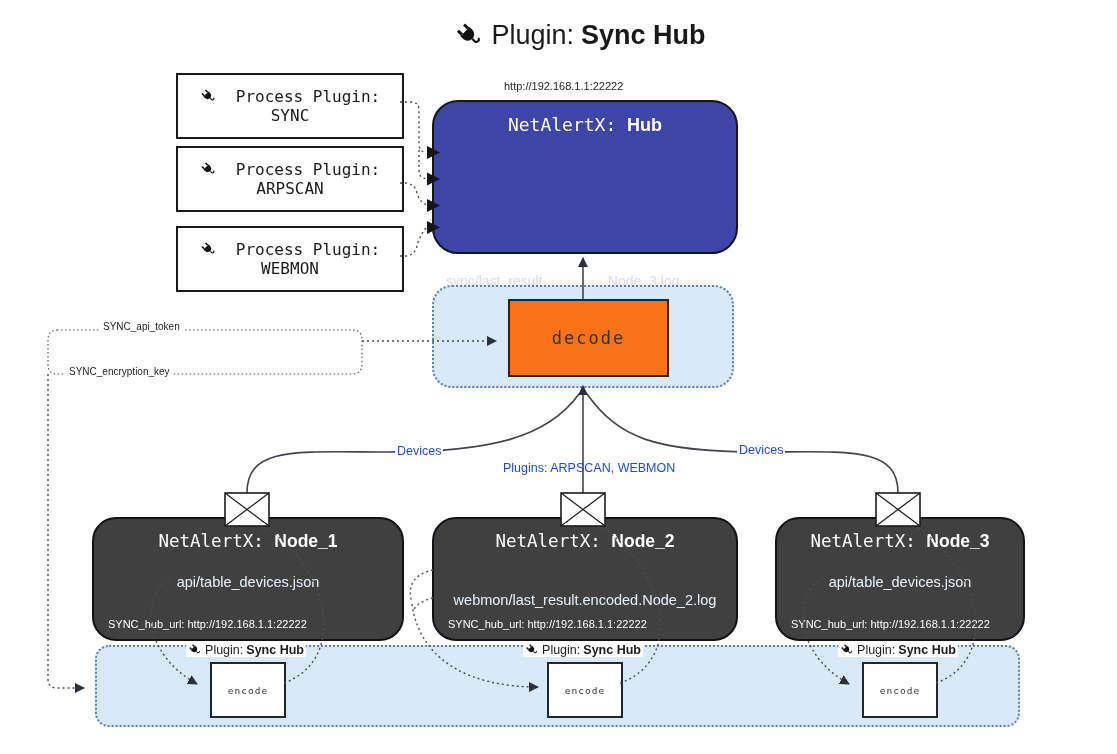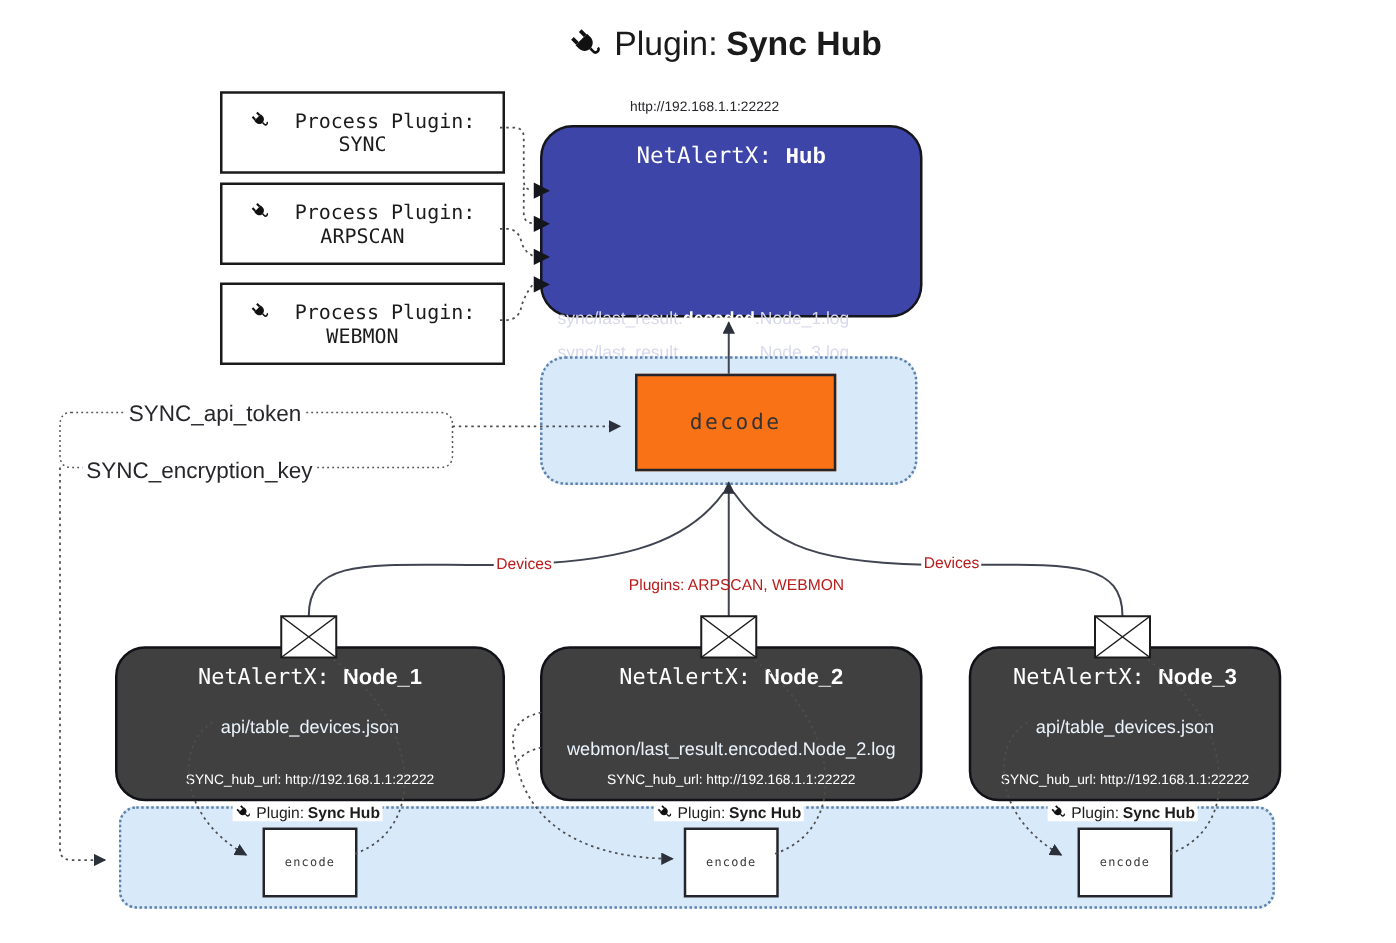--- a/index.html
+++ b/index.html
@@ -13,44 +13,44 @@
   
   .pbox{position:absolute;left:176px;width:224px;height:62px;background:#fff;border:2px solid #1a1a1a;
         display:flex;flex-direction:column;justify-content:center;align-items:center;
         font-family:"DejaVu Sans Mono",monospace;font-size:16px;color:#1b1b1b;z-index:2;}
   .pbox .l1{display:flex;align-items:center;gap:19px;}
   
   .hub{position:absolute;left:432px;top:100px;width:302px;height:150px;border-radius:26px;
        background:#3e45a8;border:2px solid #15151c;z-index:2;color:#fff;}
   .hub-title{position:absolute;top:12px;left:0;width:100%;text-align:center;font-size:18px;
              font-family:"DejaVu Sans Mono",monospace;white-space:nowrap;}
-  .hub-title b{font-family:Liberation Mono, monospace;font-weight:bold;}
+  .hub-title b{font-family:Liberation Sans, sans-serif;font-weight:bold;}
   .hub-row{position:absolute;left:12px;height:18px;white-space:nowrap;font-size:14px;color:#d9d9ee;}
   .hub-row b{color:#ffffff;font-weight:bold;}
   .hub-url{position:absolute;left:504px;top:80px;width:160px;font-size:11px;
            color:#26262b;z-index:2;}
   
   .decode-wrap{position:absolute;left:432px;top:285px;width:302px;height:103px;border-radius:20px;
                background:#d8e9fa;border:2px dotted #5d81ab;box-sizing:border-box;z-index:2;}
   .decode-box{position:absolute;left:508px;top:299px;width:157px;height:74px;background:#f97316;
               border:2px solid #22252b;display:flex;align-items:center;justify-content:center;
               font-family:"DejaVu Sans Mono",monospace;font-size:17px;letter-spacing:2px;color:#333;z-index:2;}
   
-  .lbl{position:absolute;background:#fff;font-size:18px;color:#26262b;padding:0 3px;z-index:4;white-space:nowrap;}
-  
-  .edge-lbl{position:absolute;font-size:12.5px;color:#b91c1c;background:#fff;padding:0 2px;z-index:4;white-space:nowrap;}
+  .lbl{position:absolute;background:#fff;font-size:10px;color:#26262b;padding:0 3px;z-index:4;white-space:nowrap;}
+  
+  .edge-lbl{position:absolute;font-size:12.5px;color:#1d4ed8;background:#fff;padding:0 2px;z-index:4;white-space:nowrap;}
   .edge-lbl.nobg{background:transparent;text-align:center;}
   
   .node{position:absolute;top:517px;height:120px;border-radius:24px;background:#404040;
         border:2px solid #101217;color:#fff;z-index:2;}
   .node-title{position:absolute;top:12px;left:0;width:100%;text-align:center;font-size:17.5px;
               font-family:"DejaVu Sans Mono",monospace;white-space:nowrap;}
   .node-title b{font-family:"Liberation Sans",sans-serif;font-weight:bold;}
   .node-line{position:absolute;left:0;width:100%;text-align:center;color:#eaf3fc;font-size:14.5px;white-space:nowrap;}
-  .node-url{position:absolute;top:99px;left:0;width:100%;text-align:center;font-size:11px;color:#fff;white-space:nowrap;}
+  .node-url{position:absolute;top:99px;left:14px;width:100%;text-align:left;font-size:11px;color:#fff;white-space:nowrap;}
   
   .band{position:absolute;left:95px;top:645px;width:925px;height:82px;border-radius:14px;
         background:#d8e9fa;border:2px dotted #5d81ab;box-sizing:border-box;z-index:1;}
   .enc-lbl{position:absolute;top:643px;transform:translateX(-50%);display:flex;align-items:center;gap:3px;
            background:#fff;font-size:12.5px;color:#1c1c1c;padding:0 2px;z-index:4;white-space:nowrap;}
   .enc-lbl b{font-weight:bold;}
   .enc-box{position:absolute;top:662px;width:72px;height:52px;background:#fff;border:2px solid #22252b;
            display:flex;align-items:center;justify-content:center;font-family:"DejaVu Sans Mono",monospace;
            font-size:9.5px;letter-spacing:1px;color:#3a3a3a;z-index:2;}
   
@@ -113,21 +113,20 @@
           </g>
         </svg>
         <span>Process Plugin:</span>
       </span>
     <span>WEBMON</span>
   </div>
 
   <div class="hub-url">http://192.168.1.1:22222</div>
   <div class="hub">
     <div class="hub-title"><span>NetAlertX:</span> <b>Hub</b></div>
-    <div class="hub-row" style="top:144px;"><span>sync/last_result.</span><b>decoded</b><span>.Node_1.log</span></div>
     <div class="hub-row" style="top:171px;"><span>sync/last_result.</span><b>decoded</b><span>.Node_3.log</span></div>
     <div class="hub-row" style="top:197px;"><span>arp_scan/last_result.</span><b>decoded</b><span>.Node_2.log</span></div>
     <div class="hub-row" style="top:219px;"><span>webmon/last_result.</span><b>decoded</b><span>.Node_2.log</span></div>
   </div>
 
   <div class="decode-wrap"></div>
   <div class="decode-box">decode</div>
 
   <div class="lbl" style="left:100px;top:321px;">SYNC_api_token</div>
   <div class="lbl" style="left:66px;top:366px;">SYNC_encryption_key</div>

